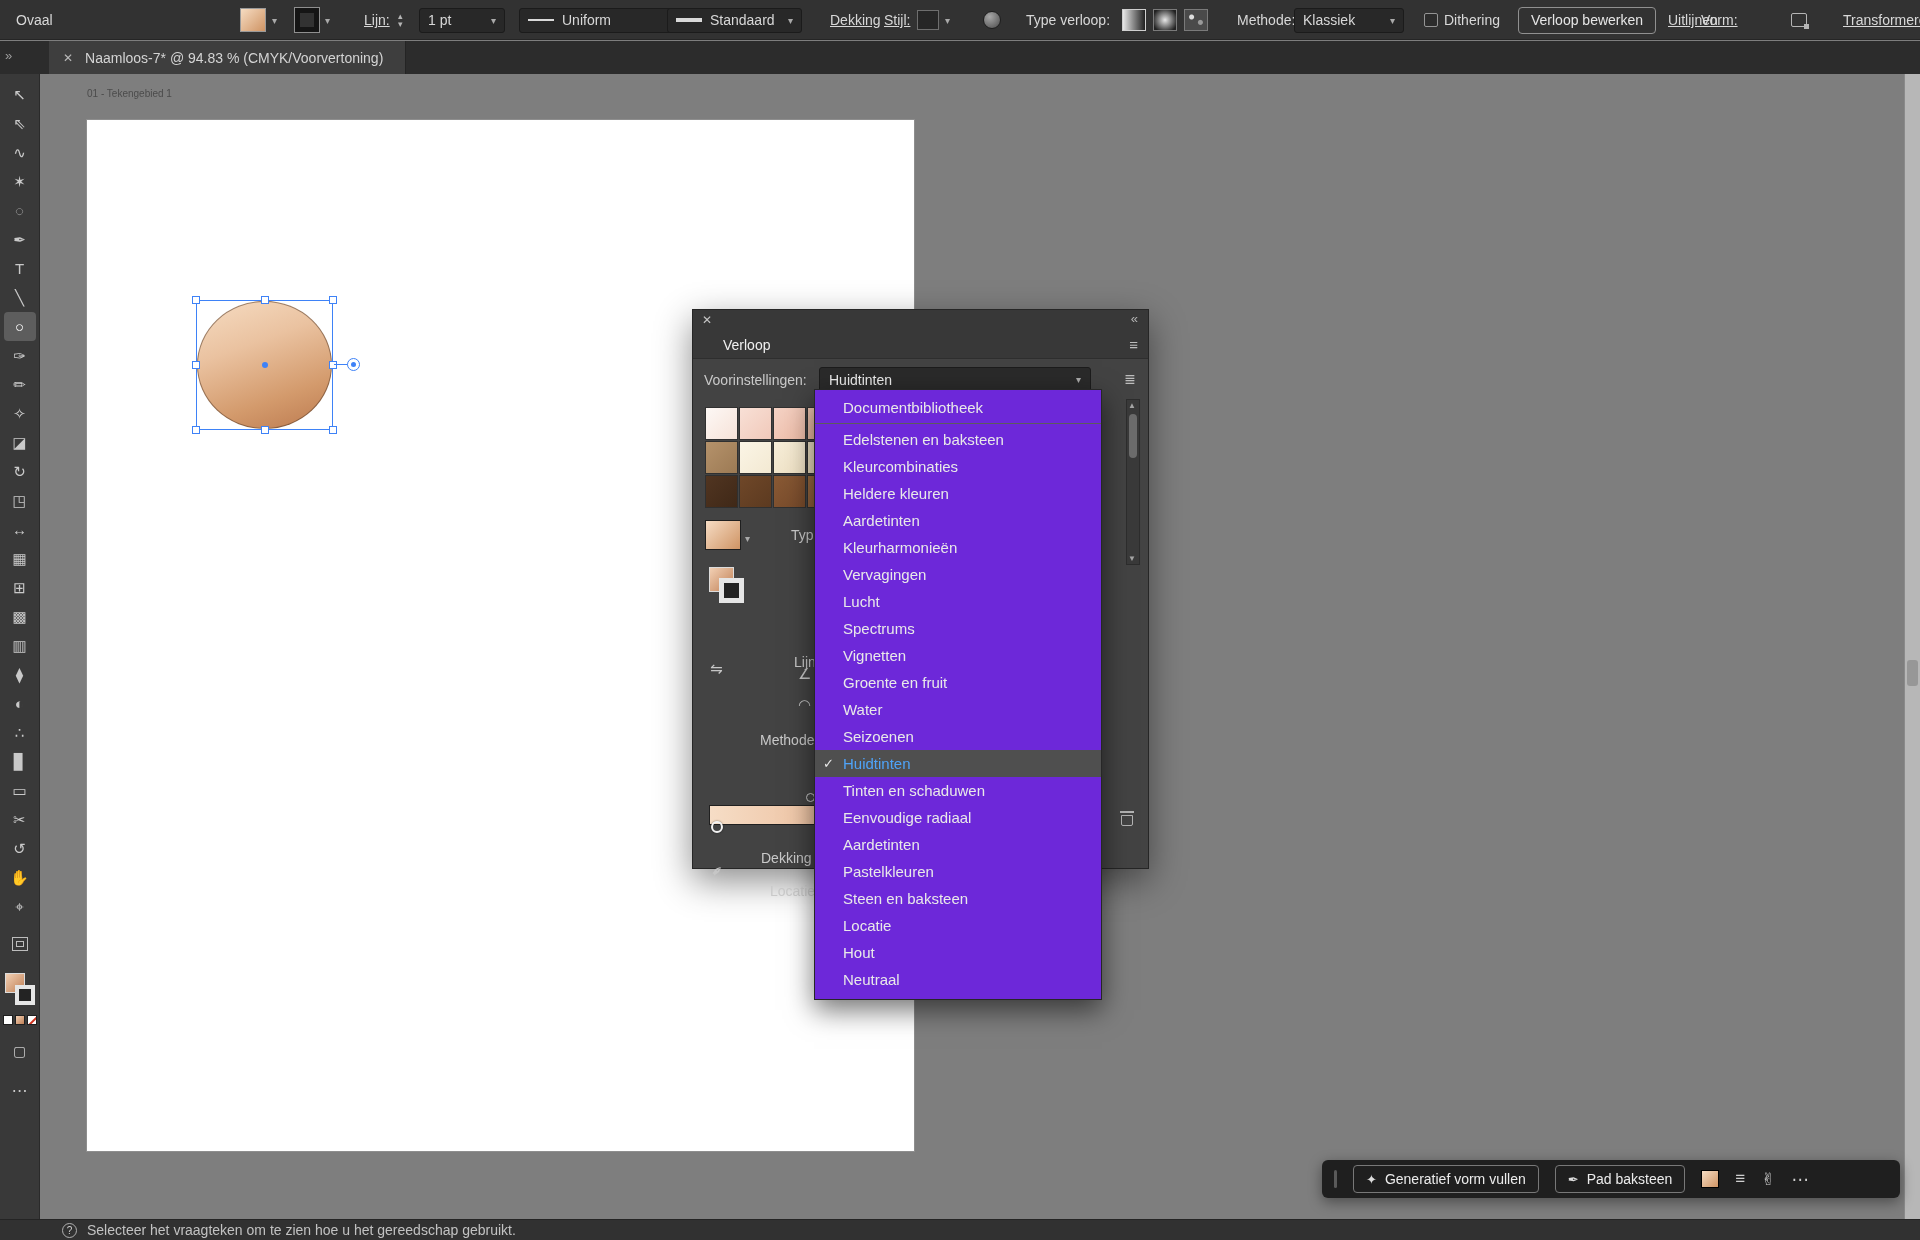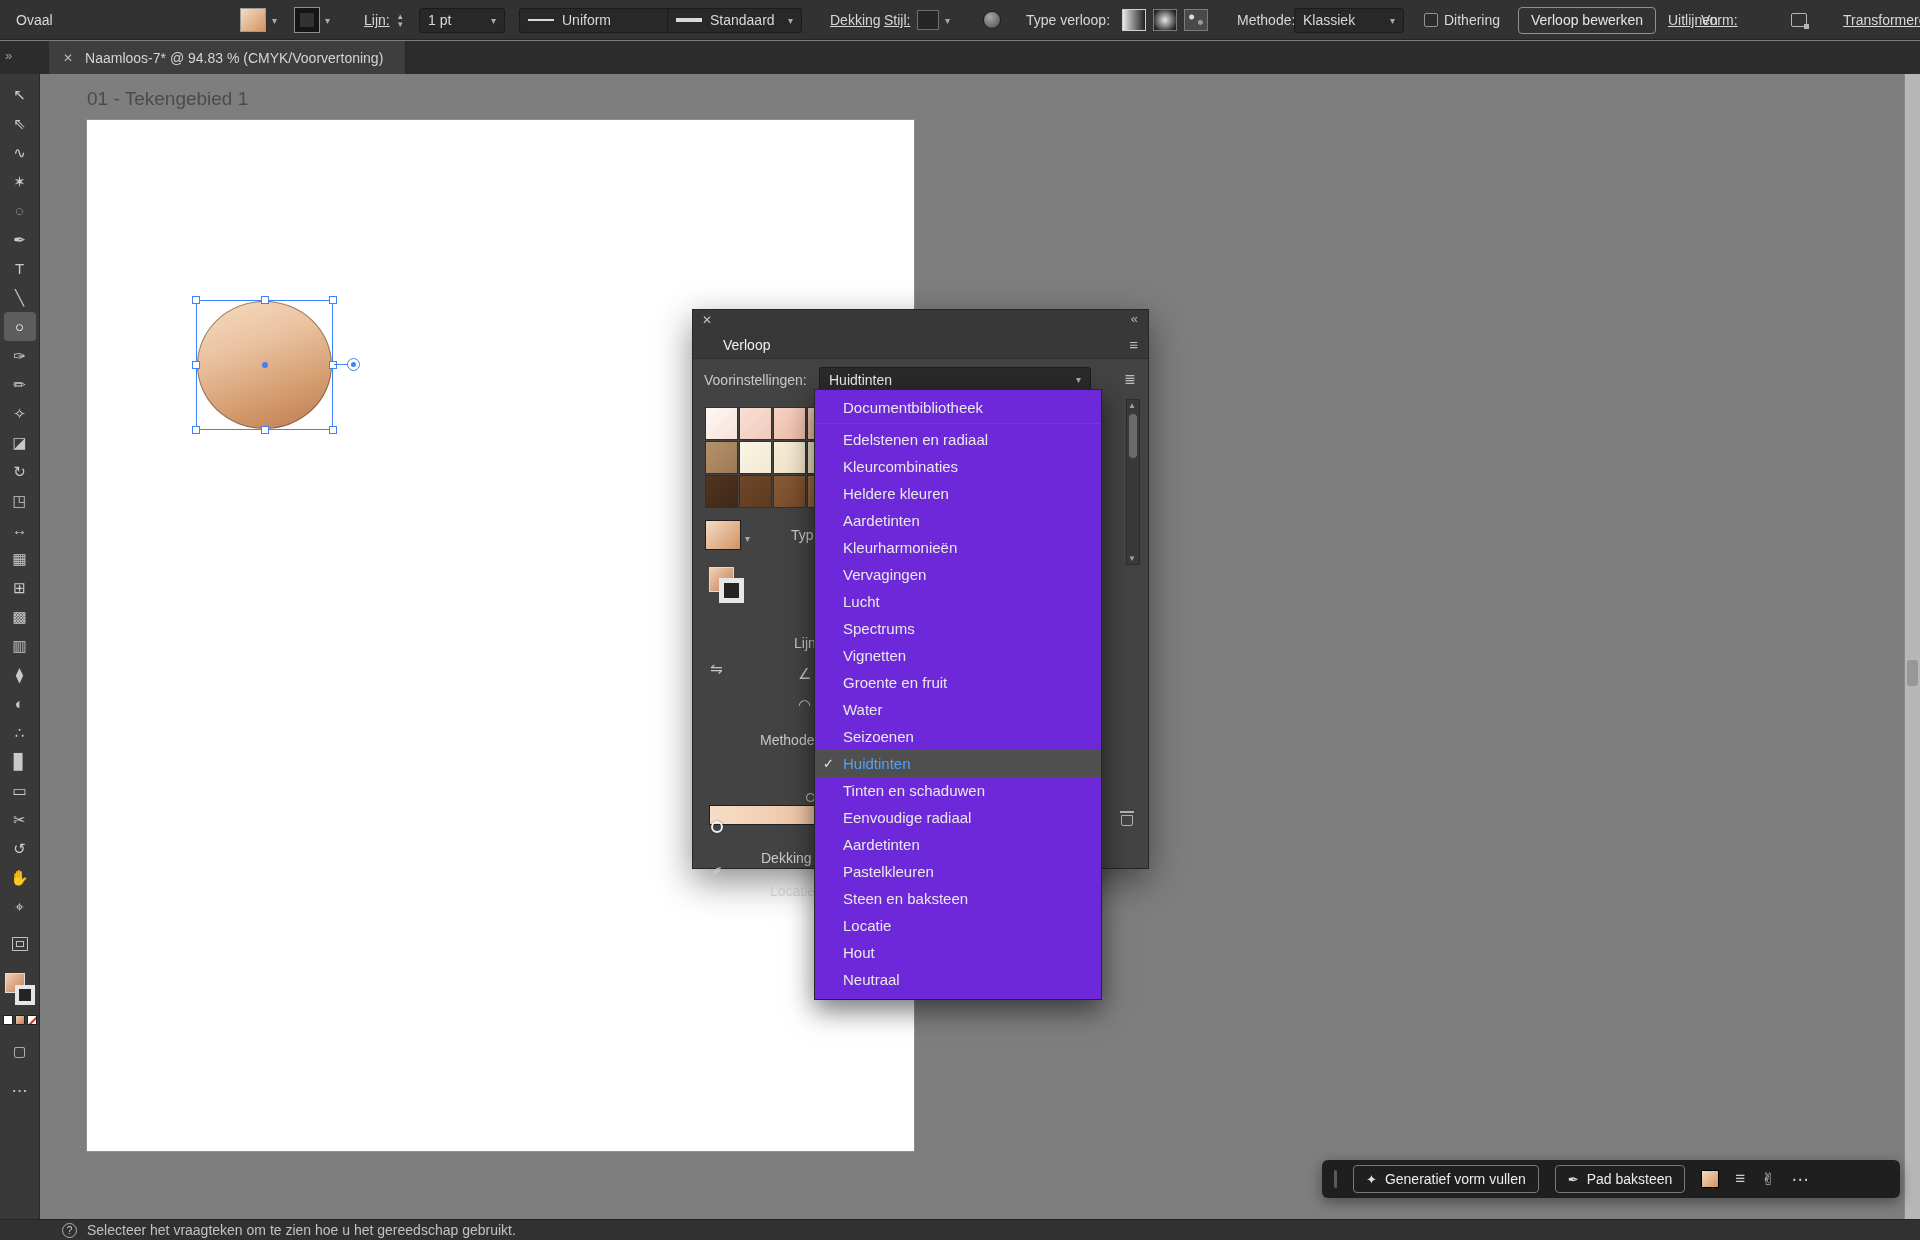--- a/index.html
+++ b/index.html
@@ -67,21 +67,21 @@
   .msw.none { background:#ffffff; position:relative; overflow:hidden; }
   .msw.none::after { content:""; position:absolute; left:-2px; top:4px; width:14px; height:1.6px;
                      background:#d0321e; transform:rotate(-45deg); }
   .draw-mode { width:16px; height:14px; border:1px solid #bdbdbd; margin-top:16px; position:relative; flex:0 0 auto;}
   .draw-mode::after { content:""; position:absolute; left:3px; top:3px; right:3px; bottom:3px;
                       border:1px solid #bdbdbd; }
   .screen-ic { margin-top:18px; color:#c9c9c9; font-size:14px; flex:0 0 auto; }
   .more-tools { margin-top:22px; color:#c9c9c9; font-size:16px; flex:0 0 auto; }
 
   
-  .artboard-label { position:absolute; left:87px; top:88px; font-size:19px; color:#4b4b4b; z-index:1; }
+  .artboard-label { position:absolute; left:87px; top:88px; font-size:10px; color:#4b4b4b; z-index:1; }
   .artboard { position:absolute; left:86px; top:119px; width:829px; height:1033px;
               background:#ffffff; border:1px solid #8e8e8e; z-index:1; }
   .ellipse { position:absolute; left:197px; top:301px; width:135px; height:128px; border-radius:50%;
              background:linear-gradient(160deg,#f6dcc2 0%,#eac2a0 35%,#d39a6c 72%,#bc7a4f 100%);
              border:1px solid rgba(90,60,40,.55); z-index:2; }
   .bbox { position:absolute; left:196px; top:300px; width:137px; height:130px;
           border:1px solid #3e82f7; z-index:3; }
   .h { position:absolute; width:8px; height:8px; background:#fff; border:1px solid #3e82f7; }
   .h.tl{left:-5px;top:-5px}.h.tm{left:calc(50% - 4px);top:-5px}.h.tr{right:-5px;top:-5px}
   .h.ml{left:-5px;top:calc(50% - 4px)}.h.mr{right:-5px;top:calc(50% - 4px)}
@@ -443,21 +443,21 @@
         <span class="vthumb"></span>
         <span class="dn">▼</span>
       </div>
 
       <span class="grad-preview"></span>
       <span class="gp-chev">▾</span>
       <span class="p-label" style="left:98px; top:168px">Type</span>
 
       <span class="p-fill"></span>
       <span class="p-stroke"></span>
-      <span class="p-label" style="left:101px; top:276px">Lijn</span>
+      <span class="p-label" style="left:101px; top:295px">Lijn</span>
 
       <span class="p-ic" style="left:17px; top:301px">⇋</span>
       <span class="p-ic" style="left:105px; top:306px">∠</span>
       <span class="p-ic" style="left:105px; top:337px">◠</span>
 
       <span class="p-label" style="left:67px; top:373px">Methode</span>
 
       <span class="mini-circle"></span>
       <div class="grad-slider"></div>
       <span class="grad-stop"></span>
@@ -471,21 +471,21 @@
       <span class="p-label" style="left:77px; top:524px">Locatie</span>
     </div>
   </div>
 
   <div class="preset-menu">
     <div class="menu-item header">
       <span>Documentbibliotheek</span>
     </div>
     <div class="menu-sep"></div>
     <div class="menu-item">
-        <span>Edelstenen en radiaal</span>
+        <span>Edelstenen en baksteen</span>
       </div>
     <div class="menu-item">
         <span>Kleurcombinaties</span>
       </div>
     <div class="menu-item">
         <span>Heldere kleuren</span>
       </div>
     <div class="menu-item">
         <span>Aardetinten</span>
       </div>

